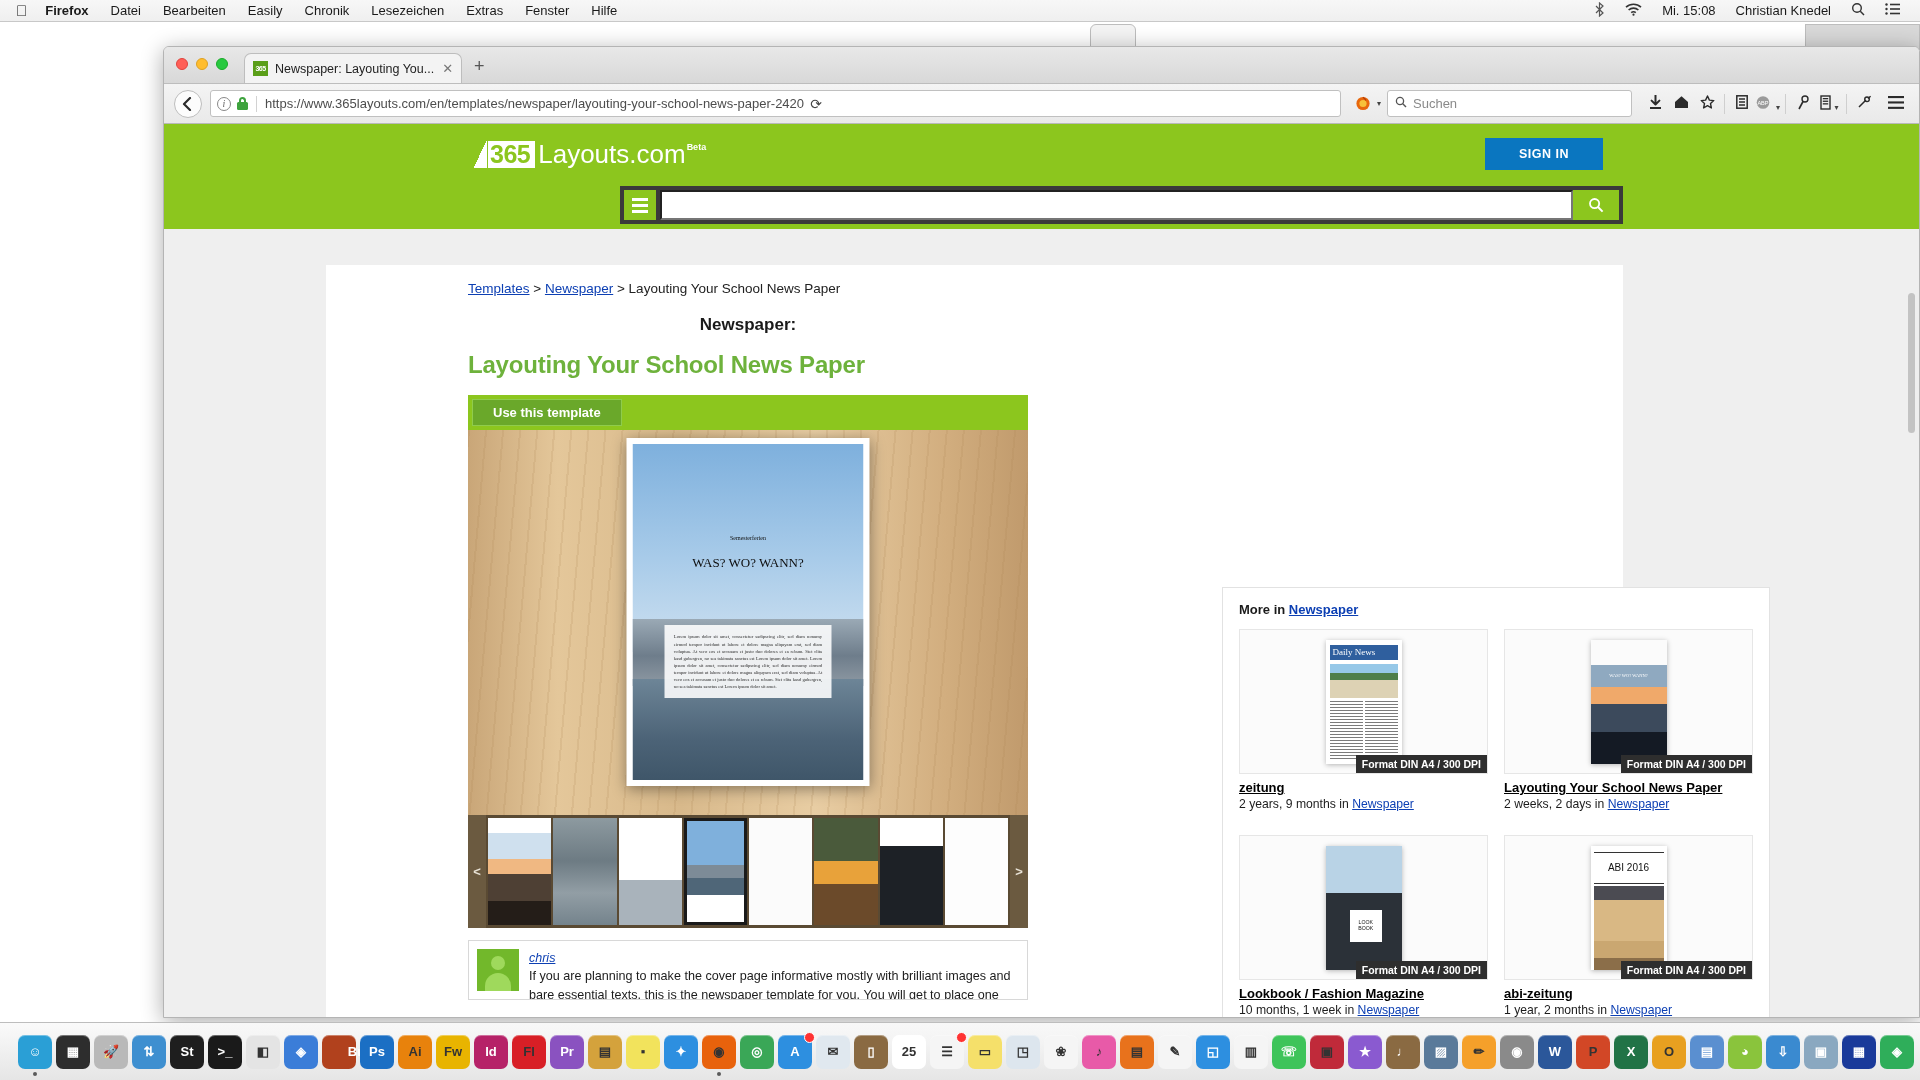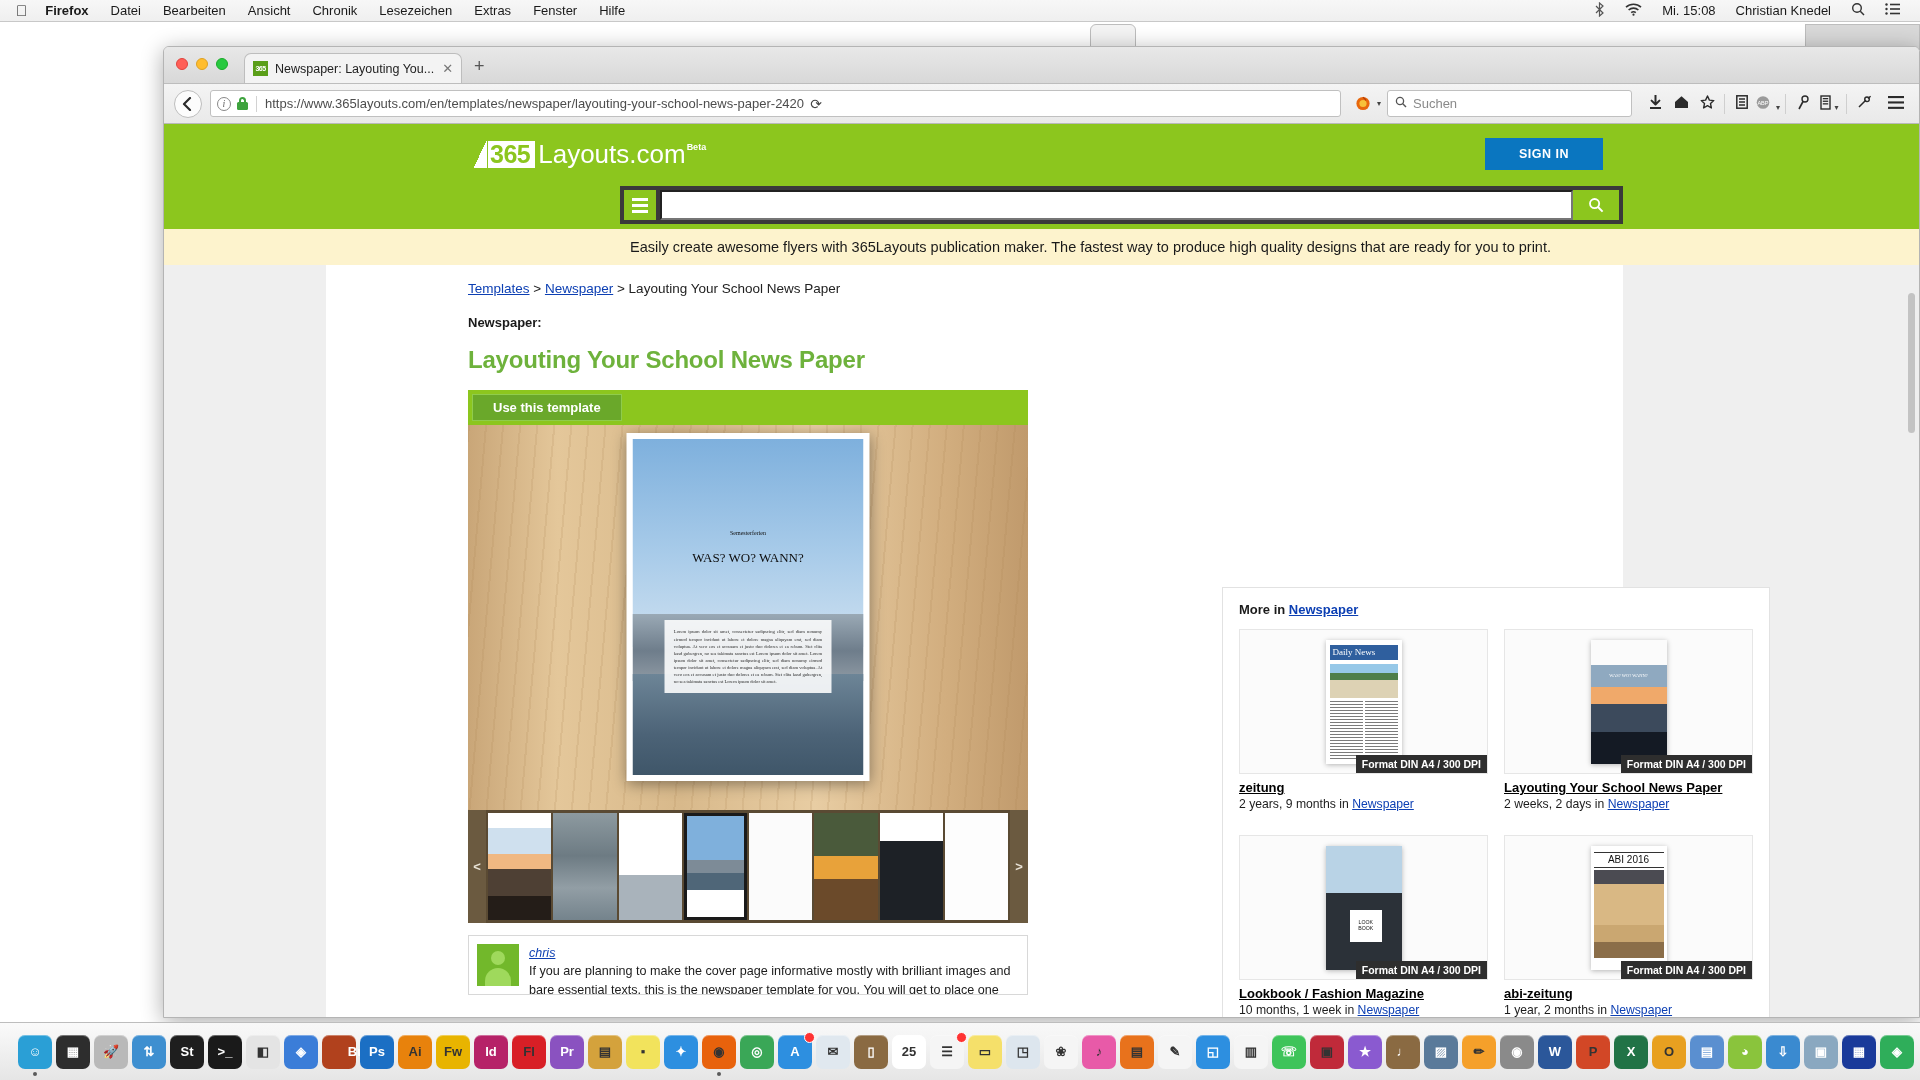--- a/index.html
+++ b/index.html
@@ -193,21 +193,21 @@
     position:absolute; left:0; right:0; top:0; bottom:0;
     background:#fff; margin: 0 296px 0 162px;
   }
   #breadcrumb {
     position:absolute; left: 304px; top: 16px;
     font-size:13.5px; color:#222;
   }
   #breadcrumb a { color:#0c3fb3; text-decoration:underline; }
 
   #maincol { position:absolute; left: 304px; top: 50px; width: 560px; }
-  #kicker { font-size:13px; font-weight:bold; color:#1a1a1a; }
+  #kicker { font-size:17px; font-weight:bold; color:#1a1a1a;text-align:center; }
   #pagetitle {
     font-size:24px; font-weight:bold; color:#6eb23c;
     margin-top: 16px; letter-spacing:-.2px;
   }
 
   #use-bar {
     margin-top: 16px; height: 35px; background:#8cc61e;
     display:flex; align-items:center; padding-left: 4px;
   }
   #use-btn {
@@ -332,21 +332,21 @@
   .p-daily .col { flex:1; height:58px;
     background: repeating-linear-gradient(to bottom,#7b7b7b 0 1px, #fff 1px 3px); }
   .p-sunset { background:linear-gradient(to bottom,#fbfbfb 0 20%,#8fa9c0 20% 38%,#f0a96a 38% 52%,#3c4a5c 52% 74%,#141a24 74% 100%); }
   .p-sunset .cap { position:absolute; top:27%; left:0; right:0; text-align:center;
     font-family:"Liberation Serif",serif; font-size:4.5px; color:#fff; }
   .p-look { background:linear-gradient(to bottom,#b9d3e6 0 38%,#2b3138 38% 100%); position:relative;}
   .p-look .sign { position:absolute; left:32%; top:52%; width:42%; height:26%;
     background:#fff; display:flex; flex-direction:column; align-items:center; justify-content:center;
     font-size:5.2px; line-height:1.1; color:#111;}
   .p-abi { background:#fff; position:relative;}
-  .p-abi .abihead { height: 16px; border-top:1px solid #333; border-bottom:1px solid #333;
+  .p-abi .abihead { height: 32px; border-top:1px solid #333; border-bottom:1px solid #333;
     margin: 6px 3px 0 3px; display:flex; align-items:center; justify-content:center;
     font-size:10px; color:#111; font-family:"Liberation Sans",sans-serif; }
   .p-abi .abiimg { margin:2px 3px 0 3px; height: 88px;
     background: linear-gradient(to bottom,#4b4b52 0 16%,#d9b884 16% 62%,#caa771 62% 82%,#8b6e49 82% 100%); }
 
   
   #pagescroll {
     position:absolute; right: 2px; top: 0; width: 9px; height: 895px;
   }
   #pagescroll .thumb {
@@ -387,21 +387,21 @@
 </head>
 <body>
 
 <div id="desktop">
 
   <div id="menubar">
     <span class="mb-apple"></span>
     <span class="mb-item bold">Firefox</span>
     <span class="mb-item">Datei</span>
     <span class="mb-item">Bearbeiten</span>
-    <span class="mb-item">Ansicht</span>
+    <span class="mb-item">Easily</span>
     <span class="mb-item">Chronik</span>
     <span class="mb-item">Lesezeichen</span>
     <span class="mb-item">Extras</span>
     <span class="mb-item">Fenster</span>
     <span class="mb-item">Hilfe</span>
 
     <div id="menubar-right">
       <span class="mb-item mb-icon">
         <svg width="11" height="15" viewBox="0 0 11 15">
             <path d="M2 4l7 7-3.5 3V1L9 4 2 11" fill="none" stroke="#555" stroke-width="1.2"></path>
@@ -578,21 +578,20 @@
           <input id="site-search" type="text" placeholder="" style="">
           <div id="search-go">
             <svg width="16" height="16" viewBox="0 0 16 16">
                 <circle cx="6.6" cy="6.6" r="4.6" fill="none" stroke="#fff" stroke-width="1.8"></circle>
                 <line x1="10" y1="10" x2="14.6" y2="14.6" stroke="#fff" stroke-width="2"></line>
               </svg>
           </div>
         </div>
       </div>
 
-      <div id="promo">Easily create awesome flyers with 365Layouts publication maker. The fastest way to produce high quality designs that are ready for you to print.</div>
 
       <div id="sheet">
         <div id="sheet-inner"></div>
 
         <div id="breadcrumb">
           <a href="#">Templates</a><span> &gt; </span><a href="#">Newspaper</a><span> &gt; </span><span>Layouting Your School News Paper</span>
         </div>
 
         <div id="maincol">
           <div id="kicker">Newspaper:</div>

